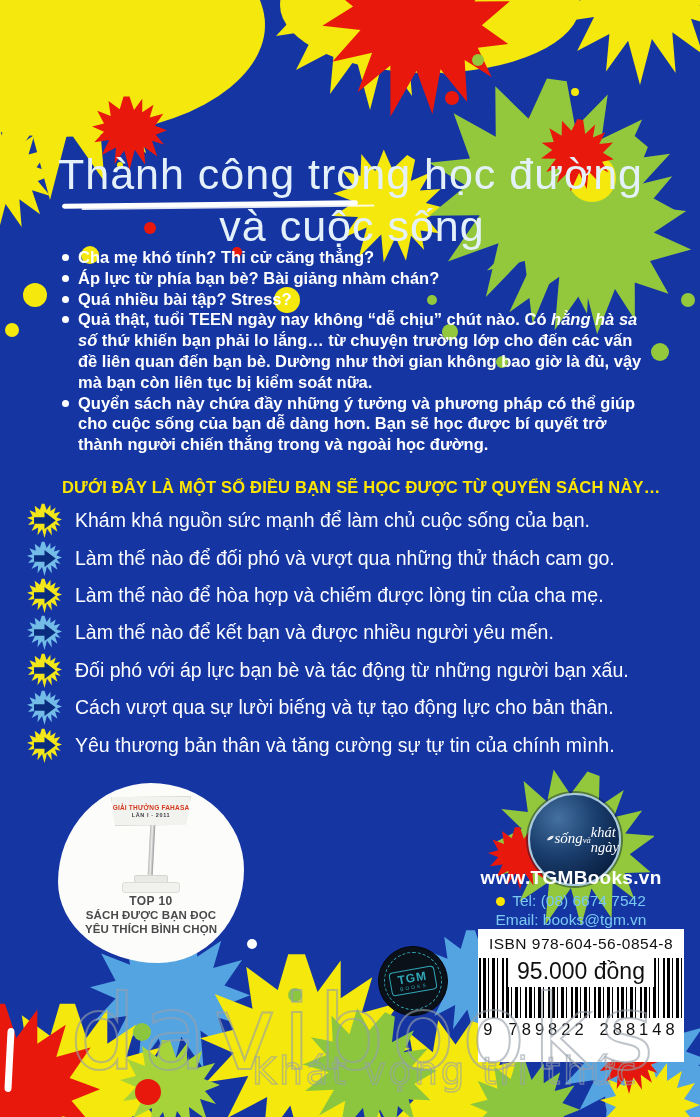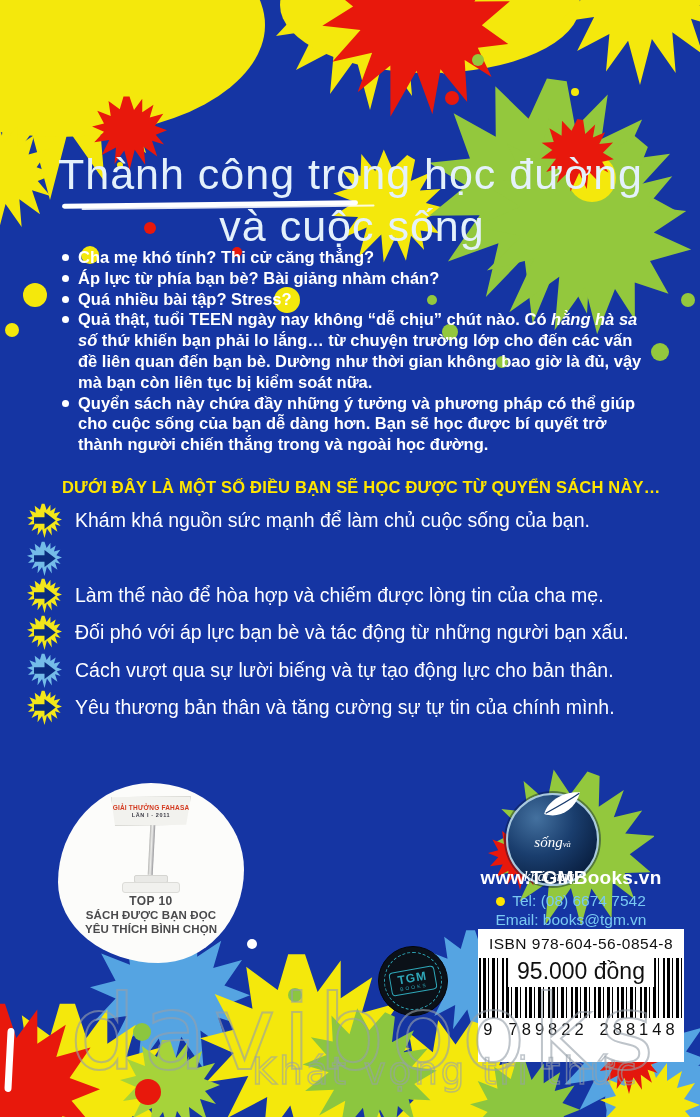--- a/index.html
+++ b/index.html
@@ -43,25 +43,25 @@
   .stem { width:5px; height:50px; background:linear-gradient(90deg,#b5b5b3,#ececea 45%,#96969a); transform:rotate(3deg); margin-top:-1px; }
   .base1 { width:34px; height:8px; background:#e9e9e6; border:1px solid #d5d5d1; border-radius:2px; }
   .base2 { width:58px; height:11px; background:#f1f1ee; border:1px solid #dcdcd8; border-radius:3px; margin-top:-1px; }
   .award-text { margin-top:1px; text-align:center; color:#4a4a4c; font-weight:bold; line-height:14px; }
   .award-text .a1 { font-size:12px; letter-spacing:.4px; }
   .award-text .a2, .award-text .a3 { font-size:11.5px; letter-spacing:.1px; }
 
   
   .logo-splat { position:absolute; left:492px; top:768px; width:162px; height:162px; z-index:2; }
   .logo-redsplat { position:absolute; left:488px; top:826px; width:64px; height:64px; z-index:2; }
-  .logo-circle { position:absolute; left:506px; top:793px; width:93px; height:93px; z-index:3;
+  .logo-circle { position:absolute; left:528px; top:793px; width:93px; height:93px; z-index:3;
     border-radius:50%;
     background:radial-gradient(circle at 32% 26%, #44719f 0%, #1a3e6e 42%, #081d3e 82%);
     border:2px solid #a9c9de; box-shadow:0 0 0 2px rgba(8,25,55,.45);
-    display:flex; flex-direction:column; align-items:center; justify-content:space-between;
+    display:flex; flex-direction:row; align-items:center; justify-content:center;
     color:#fff; font-family:"Liberation Serif", serif; font-style:italic; }
   .logo-circle .leaf { margin:-4px 0 0 16px; }
   .logo-w1 { font-size:15px; line-height:13px; }
   .logo-w1 .mid { font-size:8.5px; }
   .logo-w2 { font-size:14.5px; line-height:15px; }
   .contacts { position:absolute; left:440px; top:867px; width:262px; z-index:3; text-align:center; }
   .website { color:#fff; font-weight:bold; font-size:19px; letter-spacing:.3px; }
   .tel-row { margin-top:3px; color:#79c9f2; font-size:15.5px; display:flex; align-items:center; justify-content:center; gap:7px; }
   .tel-dot { width:9px; height:9px; border-radius:50%; background:#ffe600; }
   .email-row { margin-top:1px; color:#79c9f2; font-size:15.5px; }
@@ -195,27 +195,35 @@
           <use href="#sp" fill="#f3e71a"></use>
           <path d="M20 41 H50 V26 L82 50 L50 74 V59 H20 Z" fill="#0a2c7e"></path>
         </svg>
       <span>Khám khá nguồn sức mạnh để làm chủ cuộc sống của bạn.</span>
     </div>
     <div class="learn-item">
       <svg class="splat-ico" viewBox="0 0 100 100">
           <use href="#sp" fill="#74bce8"></use>
           <path d="M20 41 H50 V26 L82 50 L50 74 V59 H20 Z" fill="#0a2c7e"></path>
         </svg>
+      <span>Làm thế nào để đối phó và vượt qua những thử thách cam go.</span>
     </div>
     <div class="learn-item">
       <svg class="splat-ico" viewBox="0 0 100 100">
           <use href="#sp" fill="#f3e71a"></use>
           <path d="M20 41 H50 V26 L82 50 L50 74 V59 H20 Z" fill="#0a2c7e"></path>
         </svg>
       <span>Làm thế nào để hòa hợp và chiếm được lòng tin của cha mẹ.</span>
+    </div>
+    <div class="learn-item">
+      <svg class="splat-ico" viewBox="0 0 100 100">
+          <use href="#sp" fill="#74bce8"></use>
+          <path d="M20 41 H50 V26 L82 50 L50 74 V59 H20 Z" fill="#0a2c7e"></path>
+        </svg>
+      <span>Làm thế nào để kết bạn và được nhiều người yêu mến.</span>
     </div>
     <div class="learn-item">
       <svg class="splat-ico" viewBox="0 0 100 100">
           <use href="#sp" fill="#f3e71a"></use>
           <path d="M20 41 H50 V26 L82 50 L50 74 V59 H20 Z" fill="#0a2c7e"></path>
         </svg>
       <span>Đối phó với áp lực bạn bè và tác động từ những người bạn xấu.</span>
     </div>
     <div class="learn-item">
       <svg class="splat-ico" viewBox="0 0 100 100">

